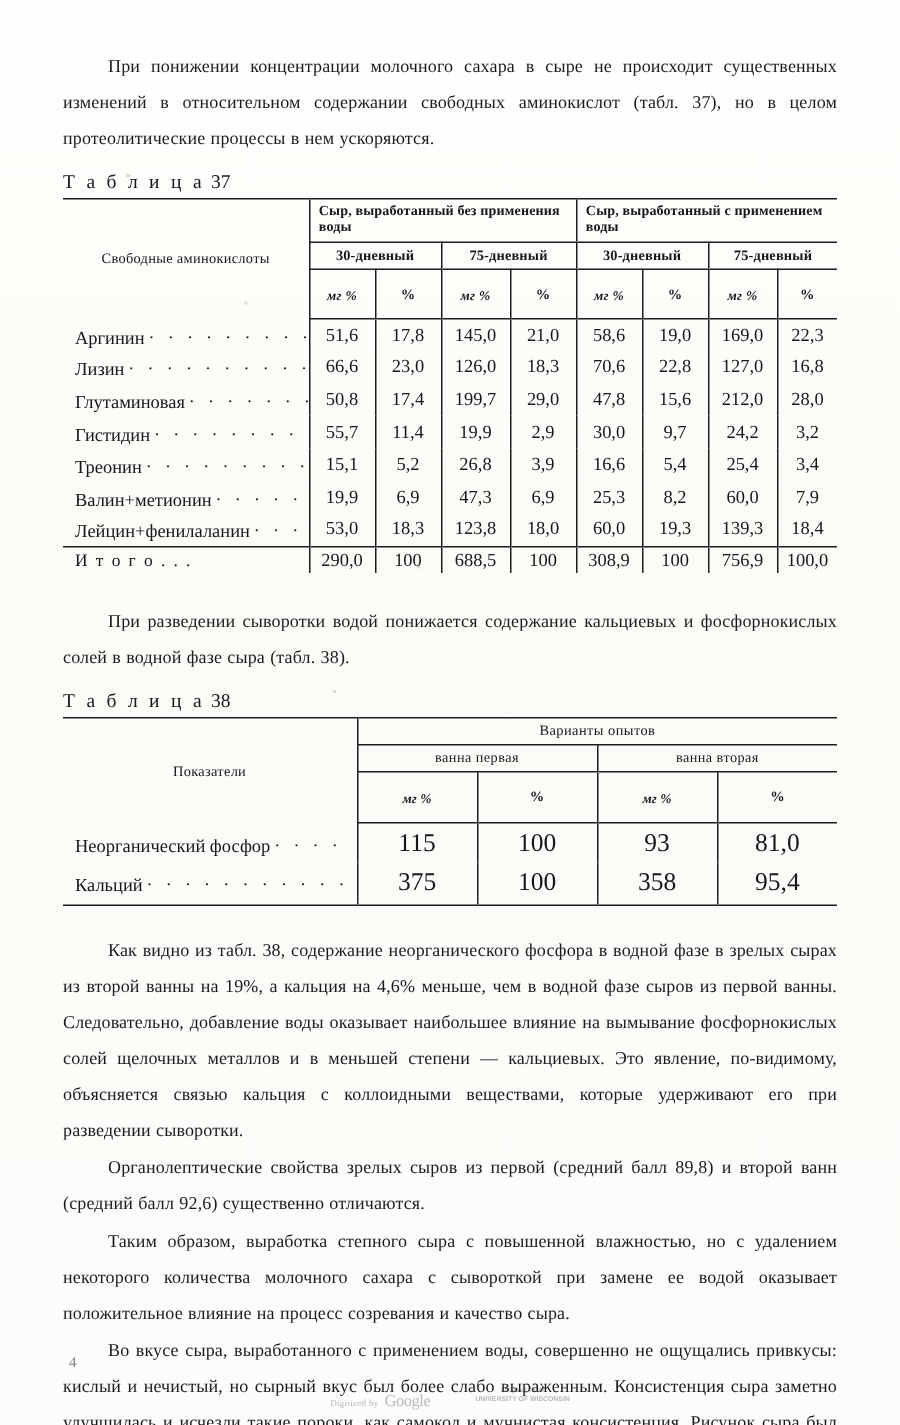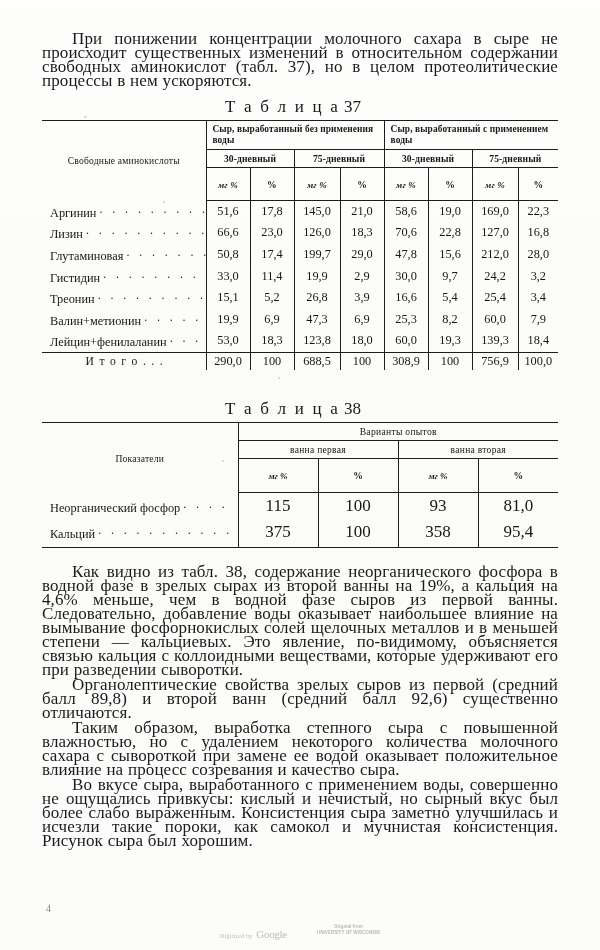--- a/index.html
+++ b/index.html
@@ -21,30 +21,30 @@
   }
   .content{
     position:absolute;
     left:42px; top:0; width:516px;
   }
 
   p.para{
     margin:0 0 1px 0;
     text-indent:30px;
     text-align:justify;
-    font-size:17px;
-    line-height:14px;
+    font-size:12px;
+    line-height:24px;
     letter-spacing:.1px;
     word-spacing:.4px;
     color:#1a1b1d;
   }
 
   .caption{
-    text-align:center;
-    font-size:17px;
+    text-align:left;
+    font-size:13px;
     letter-spacing:2.2px;
     margin:9px 14px 3px 0;
     color:#17181a;
   }
   .caption .num{letter-spacing:0;margin-left:4px;}
 
   table.tbl{
     border-collapse:collapse;
     width:516px;
     table-layout:fixed;
@@ -83,21 +83,21 @@
   .t37 .unithead.pct{font-style:normal;font-size:9.6px;}
   .t37 td.name{
     font-size:12.3px;padding:1.3px 4px 1.3px 8px;
     white-space:nowrap;overflow:hidden;
   }
   .t37 td.num{
     font-size:12.3px;text-align:center;
     padding:1.3px 0;
   }
   .t37 tr.total td.name{
-    text-align:center;padding-right:6px;
+    text-align:left;padding-right:6px;
     letter-spacing:1.3px;font-size:11.6px;
   }
   .t37 tr.total td{border-top:1px solid #1c1d1f;padding-top:1.5px;}
   .leader{
     display:inline-block;
     overflow:hidden;
     white-space:nowrap;
     letter-spacing:3.4px;
     font-size:12px;
     vertical-align:baseline;
@@ -216,21 +216,21 @@
           <td class="num vl">17,4</td>
           <td class="num vl">199,7</td>
           <td class="num vl">29,0</td>
           <td class="num vl">47,8</td>
           <td class="num vl">15,6</td>
           <td class="num vl">212,0</td>
           <td class="num vl">28,0</td>
         </tr>
         <tr>
           <td class="name"><span>Гистидин</span> <span class="leader">. . . . . . . . .</span></td>
-          <td class="num vl">33,0</td>
+          <td class="num vl">55,7</td>
           <td class="num vl">11,4</td>
           <td class="num vl">19,9</td>
           <td class="num vl">2,9</td>
           <td class="num vl">30,0</td>
           <td class="num vl">9,7</td>
           <td class="num vl">24,2</td>
           <td class="num vl">3,2</td>
         </tr>
         <tr>
           <td class="name"><span>Треонин</span> <span class="leader">. . . . . . . . . .</span></td>
@@ -275,20 +275,21 @@
           <td class="num vl">308,9</td>
           <td class="num vl">100</td>
           <td class="num vl">756,9</td>
           <td class="num vl">100,0</td>
         </tr>
       </tbody>
     </table>
 
     <div style="height:20px"></div>
 
+    <p class="para">При разведении сыворотки водой понижается содержание кальциевых и фосфорнокислых солей в водной фазе сыра (табл. 38).</p>
 
     <div class="caption">
       <span>Т а б л и ц а</span><span class="num">38</span>
     </div>
 
     <table class="tbl t38">
       <colgroup>
         <col style="width:196px">
           <col style="width:80px">
           <col style="width:80px">

